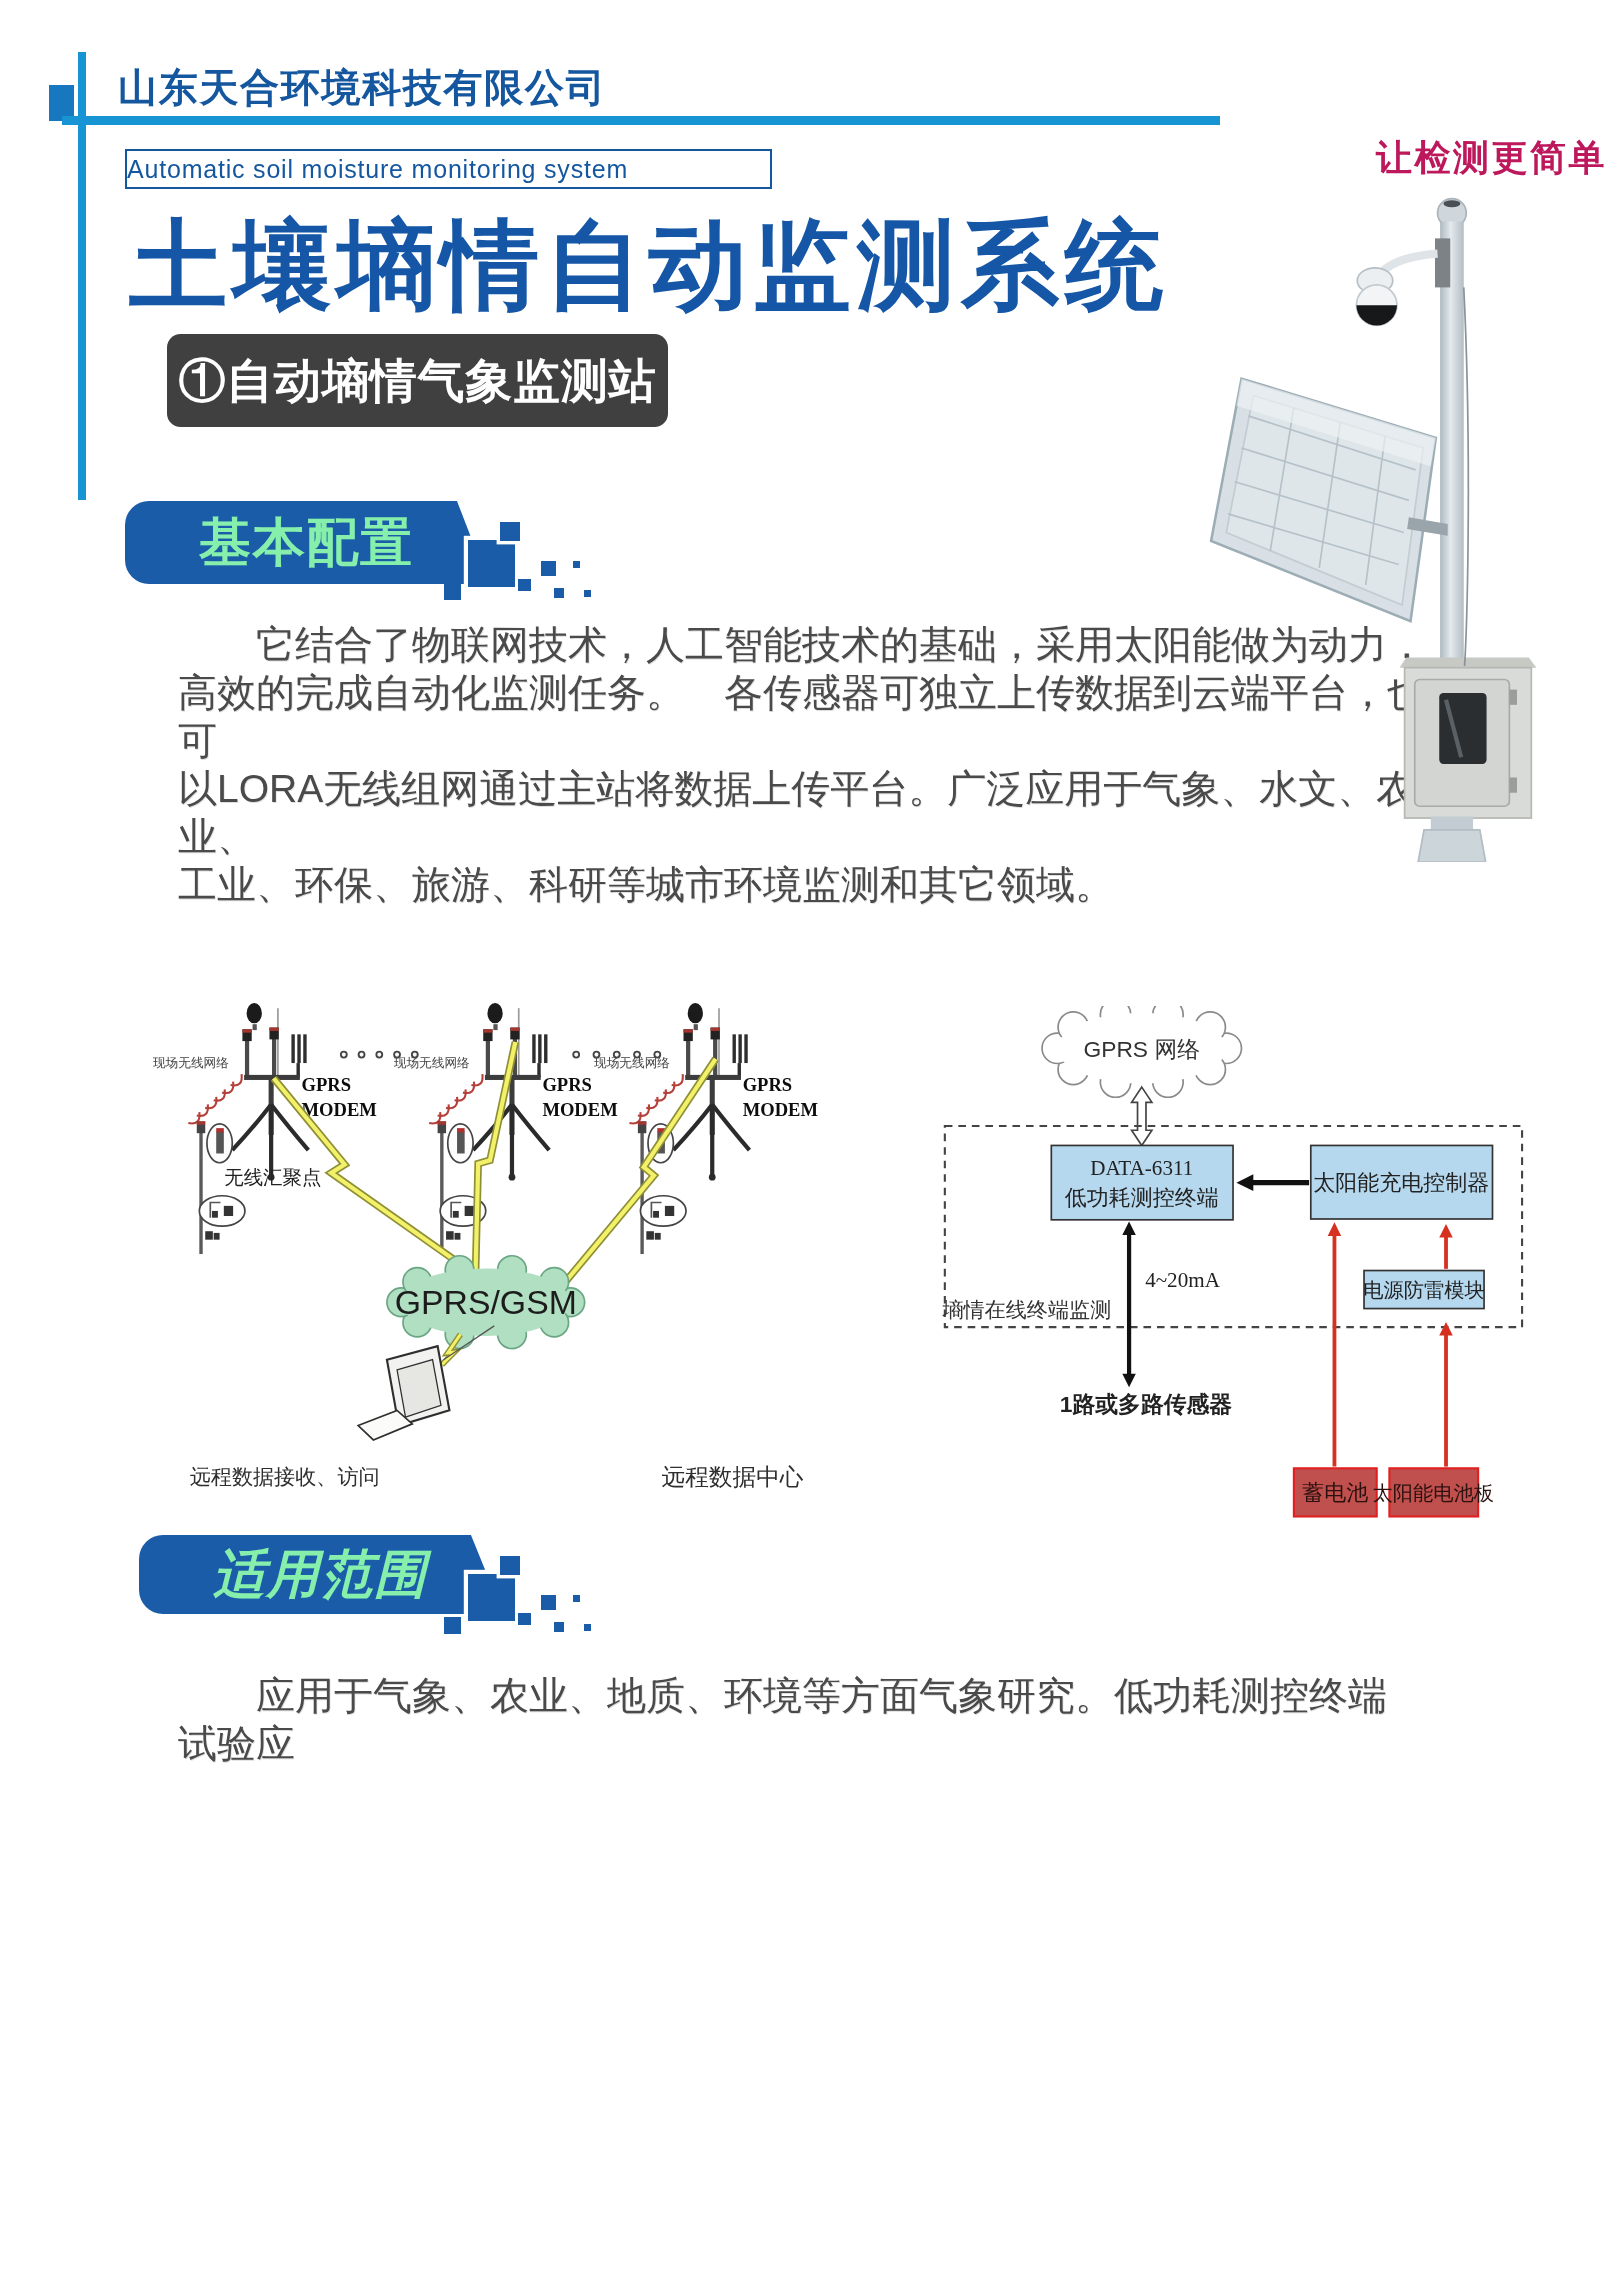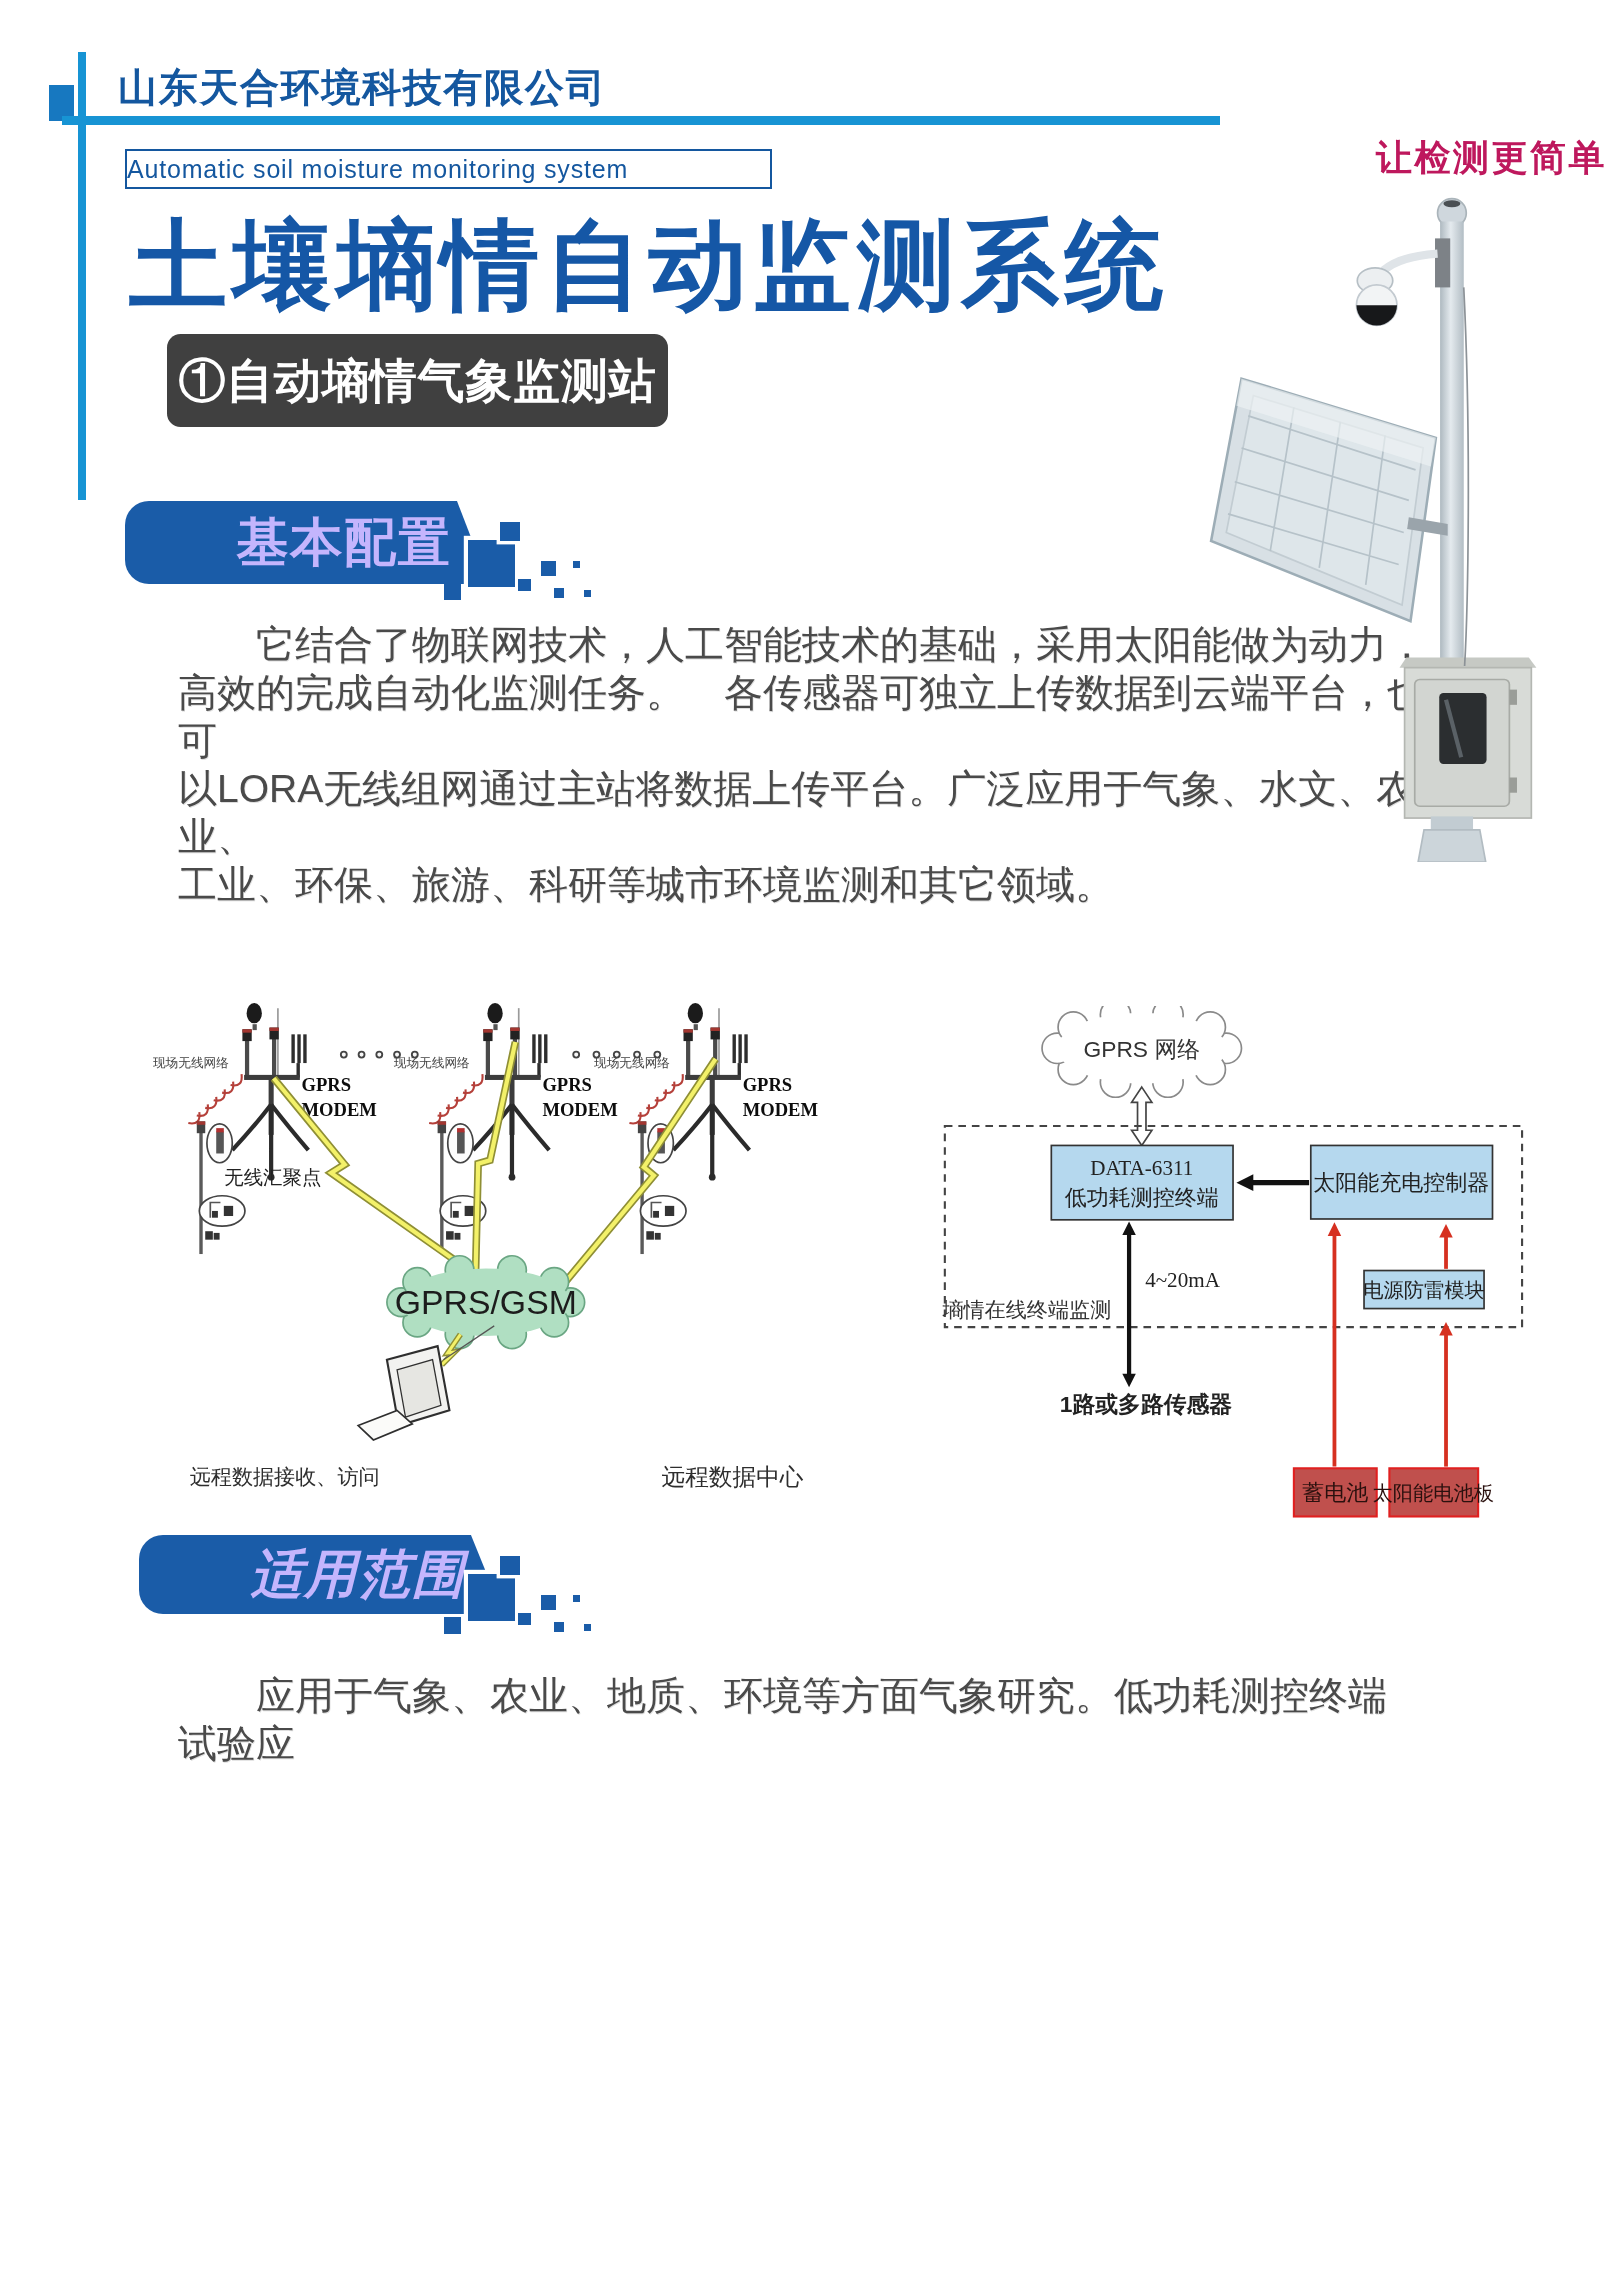--- a/index.html
+++ b/index.html
@@ -13,21 +13,21 @@
   .company{left:118px;top:61px;font-size:39px;font-weight:bold;color:#14579F;letter-spacing:1.7px;}
   .slogan{left:1376px;top:134px;font-size:36px;font-weight:bold;color:#be185d;letter-spacing:2.5px;}
   .subtitle-box{left:125px;top:149px;width:643px;height:36px;border:2.5px solid #14579F;
     color:#14579F;font-size:25px;text-align:left;line-height:36px;letter-spacing:0.8px;}
   .big-title{left:129px;top:201px;font-size:98px;font-weight:bold;color:#1557A6;letter-spacing:6px;}
   .badge{left:167px;top:334px;width:501px;height:93px;background:#404040;border-radius:13.5px;
     color:#fff;font-size:47px;font-weight:bold;text-align:center;line-height:93px;letter-spacing:0.8px;}
   
   .sec-head{width:364px;height:83px;background:#1A5CA8;border-radius:24px 18.6px 18.6px 24px;
     clip-path:polygon(0 0,91.2% 0,100% 100%,0 100%);
-    color:#c4b5fd;font-size:52px;font-weight:bold;line-height:83px;padding-left:0;text-align:center;}
+    color:#86efac;font-size:52px;font-weight:bold;line-height:83px;padding-left:0;}
   .sec-head span{display:block;padding-left:74px;letter-spacing:1.7px;}
   .pixels{width:152px;height:80px;}
   .pixels i{position:absolute;background:#1A5CA8;display:block;}
   .px-big{left:24px;top:18px;width:47px;height:47px;box-shadow:0 0 0 4.2px #fff;}
   .px-2{left:56px;top:0;width:20px;height:18.6px;box-shadow:0 0 0 3.4px #fff;}
   .px-3{left:97px;top:39px;width:15px;height:15px;}
   .px-4{left:74px;top:57px;width:12.7px;height:12px;box-shadow:0 0 0 2.5px #fff;}
   .px-5{left:110px;top:66px;width:10px;height:10px;}
   .px-6{left:129px;top:39px;width:6.8px;height:6.8px;}
   .px-7{left:140px;top:68px;width:6.8px;height:6.8px;}

